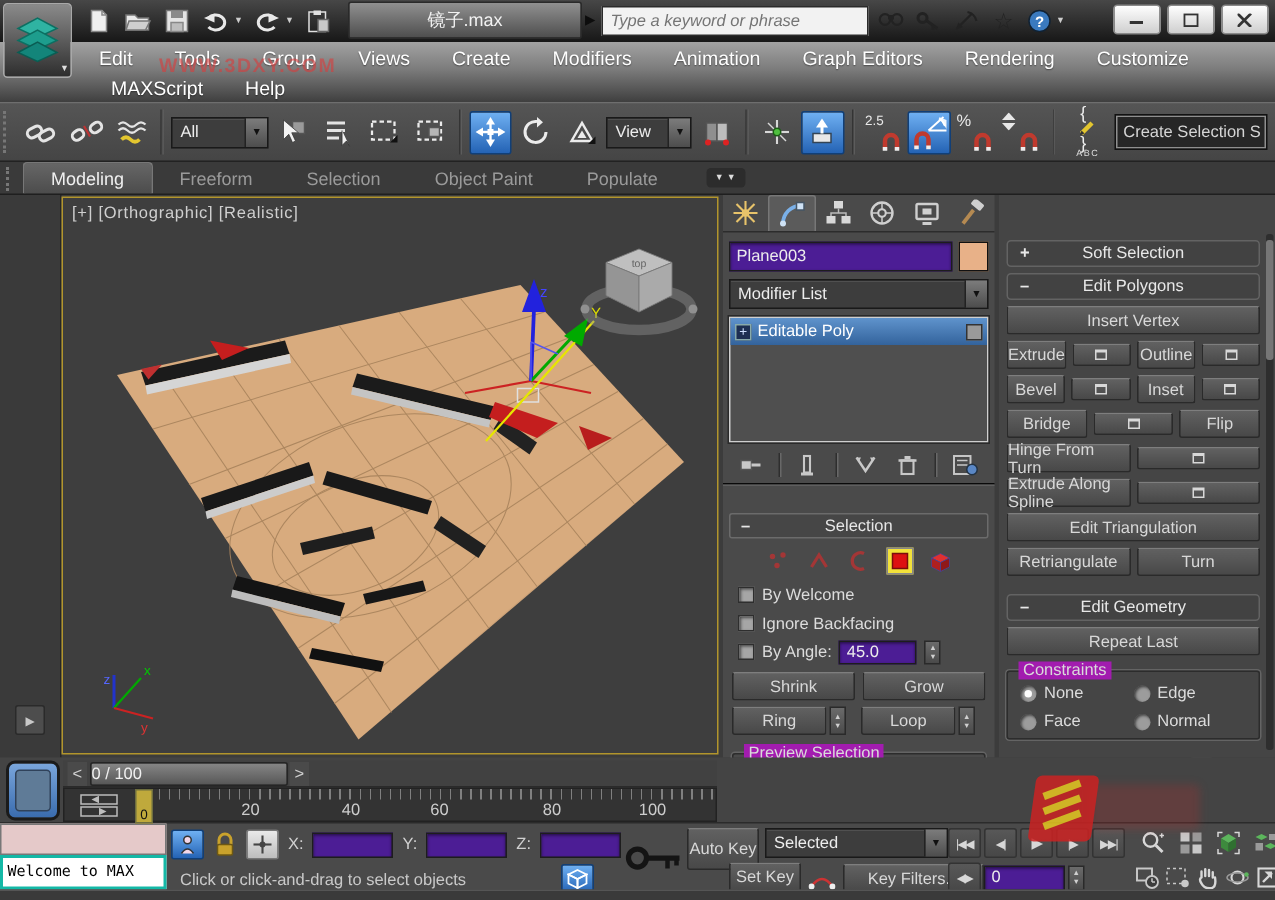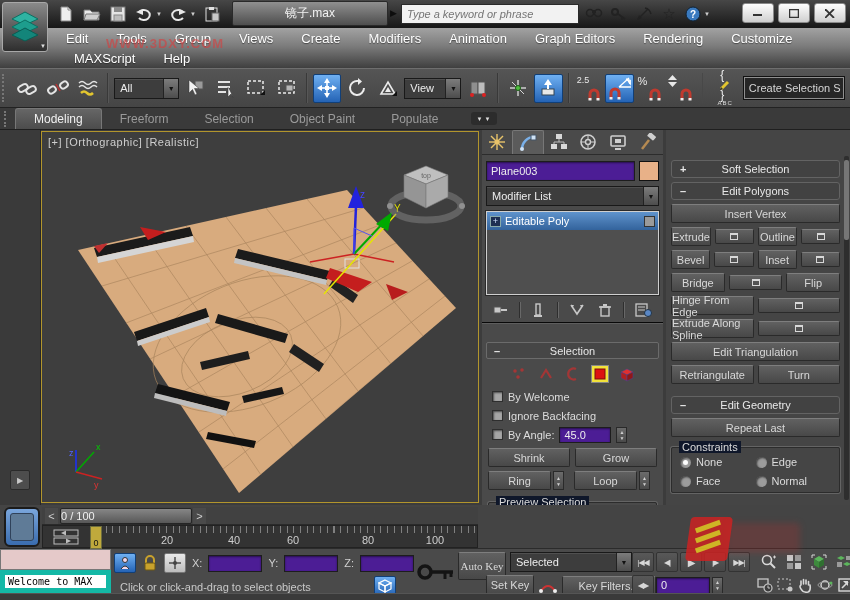--- a/index.html
+++ b/index.html
@@ -79,21 +79,21 @@
 .so.on{background:#f2e23a;border:1px solid #888;}
 .cbrow{display:flex;align-items:center;gap:5px;height:19px;padding-left:10px;color:#dcdcdc;}
 .cbx{width:11px;height:11px;background:#a6a6a6;border:1px solid #2e2e2e;box-shadow:inset 1px 1px 2px rgba(0,0,0,.55);}
 .spin{width:11px;display:flex;flex-direction:column;align-items:center;justify-content:center;background:linear-gradient(#6b6b6b,#4a4a4a);border:1px solid #2a2a2a;color:#d0d0d0;font-size:5px;line-height:6px;}
 .btn{background:linear-gradient(#616161,#484848);border:1px solid #2a2a2a;border-top-color:#7e7e7e;border-radius:2px;color:#d8d8d8;font-size:11px;display:flex;align-items:center;justify-content:center;height:19px;}
 #shrinkgrow{display:flex;gap:5px;margin:4px 6px 0 6px;}
 #shrinkgrow .btn{flex:1;}
 #ringloop{display:flex;gap:2px;margin:4px 6px 0 6px;align-items:stretch;}
 #ringloop .btn{width:63px;}
 .groupbox{border:1px solid #2c2c2c;box-shadow:0 0 0 1px #646464;border-radius:2px;position:relative;}
-.grouplabel{position:absolute;top:-7px;left:7px;background:#0f172a;padding:0 3px;color:#dadada;}
+.grouplabel{position:absolute;top:-7px;left:7px;background:#a21caf;padding:0 3px;color:#dadada;}
 #previewgrp{margin:12px 6px 0 6px;height:32px;display:flex;align-items:center;gap:6px;padding:6px 6px 0 6px;}
 .radio{width:11px;height:11px;border-radius:50%;background:#9c9c9c;box-shadow:inset 1px 1px 2px rgba(0,0,0,.6);position:relative;flex:none;}
 .radio.sel::after{content:"";position:absolute;inset:3px;background:#fdfdfd;border-radius:50%;}
 .rlabel{color:#dcdcdc;}
 
 
 #rpanel{left:666px;top:130px;width:184px;height:375px;background:#454545;}
 #rpanel .inner{position:absolute;left:5px;right:10px;top:0;}
 .rhead{height:18px;background:#424242;border:1px solid #636363;border-radius:3px;color:#e8e8e8;display:flex;align-items:center;justify-content:center;position:relative;margin-top:4px;}
 .rhead .pm{position:absolute;left:8px;font-weight:bold;}
@@ -116,21 +116,21 @@
 #thandle{position:absolute;left:18px;top:1px;width:132px;height:16px;background:linear-gradient(#868686,#575757);border:1px solid #252525;border-radius:2px;display:flex;align-items:center;color:#f0f0f0;}
 #trackbar{position:absolute;left:42px;top:20px;width:436px;height:23px;background:#333;border:1px solid #222;}
 #minicurve{position:absolute;left:10px;top:3px;width:26px;height:16px;}
 #ruler{position:absolute;left:56px;top:0;width:378px;height:23px;background:repeating-linear-gradient(90deg,#808080 0 1px,transparent 1px 6.7px);background-size:100% 7px;background-repeat:no-repeat;}
 .tick-label{position:absolute;top:8px;width:24px;text-align:center;color:#cdcdcd;font-size:11px;}
 #tmarker{position:absolute;left:47px;top:0;width:12px;height:23px;background:#bfa93c;border:1px solid #6e6e3e;display:flex;align-items:flex-end;justify-content:center;color:#111;font-size:9px;z-index:2;}
 
 
 #statusbar{left:0;top:548px;width:850px;height:52px;background:#4a4a4a;border-top:1px solid #2b2b2b;}
 #listener-pink{position:absolute;left:0;top:0;width:111px;height:21px;background:#e5c9c9;border:1px solid #777;}
-#listener-white{position:absolute;left:0;top:21px;width:111px;height:23px;background:#fff;border:5px solid #14b8a6;color:#000;font-family:"DejaVu Sans Mono",monospace;font-size:10px;display:flex;align-items:center;padding-left:3px;white-space:nowrap;overflow:hidden;}
+#listener-white{position:absolute;left:0;top:21px;width:111px;height:23px;background:#fff;border:2px solid #14b8a6;color:#000;font-family:"DejaVu Sans Mono",monospace;font-size:10px;display:flex;align-items:center;padding-left:3px;white-space:nowrap;overflow:hidden;}
 .srow{position:absolute;left:114px;height:22px;display:flex;align-items:center;gap:6px;}
 .minibtn{width:22px;height:20px;display:flex;align-items:center;justify-content:center;border-radius:2px;}
 .minibtn.on{background:linear-gradient(#6fb0f2,#2463b5);border:1px solid #113f77;}
 .coordfield{width:54px;height:17px;}
 .lbl{color:#d0d0d0;}
 #keyicon{position:absolute;left:416px;top:6px;}
 .playbtn{width:22px;height:20px;color:#d7d7d7;font-size:8px;letter-spacing:-1px;display:flex;align-items:center;justify-content:center;background:linear-gradient(#585858,#474747);border:1px solid #333;border-radius:2px;}
 #bottomstrip{position:absolute;left:0;top:44px;width:850px;height:8px;background:#3a3a3a;border-top:1px solid #555;}
 
 
@@ -765,21 +765,21 @@
         </span>
     </div>
     <div class="row2c">
       <div class="btn">Bridge</div>
       <span class="sboxw btn">
           <span class="winsq"></span>
         </span>
       <div class="btn">Flip</div>
     </div>
     <div class="row2c">
-      <div class="btn">Hinge From Edge</div>
+      <div class="btn">Hinge From Turn</div>
       <span class="sboxw btn">
           <span class="winsq"></span>
         </span>
     </div>
     <div class="row2c">
       <div class="btn">Extrude Along Spline</div>
       <span class="sboxw btn">
           <span class="winsq"></span>
         </span>
     </div>
@@ -903,21 +903,21 @@
   <span id="keyicon" class="abs">
       <svg width="40" height="34">
         <circle cx="9" cy="17" r="6" fill="none" stroke="#141414" stroke-width="3.5"></circle>
         <line x1="15" y1="17" x2="37" y2="17" stroke="#141414" stroke-width="3.5"></line>
         <line x1="29" y1="17" x2="29" y2="24" stroke="#141414" stroke-width="3"></line>
         <line x1="35" y1="17" x2="35" y2="22" stroke="#141414" stroke-width="3"></line>
       </svg>
     </span>
 
   <div class="abs" style="left:458px;top:3px;display:flex;gap:4px;">
-    <div class="btn" style="width:48px;height:28px;font-family:Liberation Serif, serif;">Auto Key</div>
+    <div class="btn" style="width:48px;height:28px;">Auto Key</div>
     <div class="combo" style="width:122px;height:20px;">
       <span>Selected</span>
       <span class="arr">▼</span>
     </div>
   </div>
   <div class="abs" style="left:458px;top:26px;display:flex;gap:4px;align-items:flex-end;padding-left:28px;">
     <div class="btn" style="width:48px;height:20px;">Set Key</div>
     <span style="width:20px;display:flex;justify-content:center;">
         <svg width="18" height="16">
           <path d="M2,12 Q9,2 16,12" fill="none" stroke="#cc3333" stroke-width="1.8"></path>

